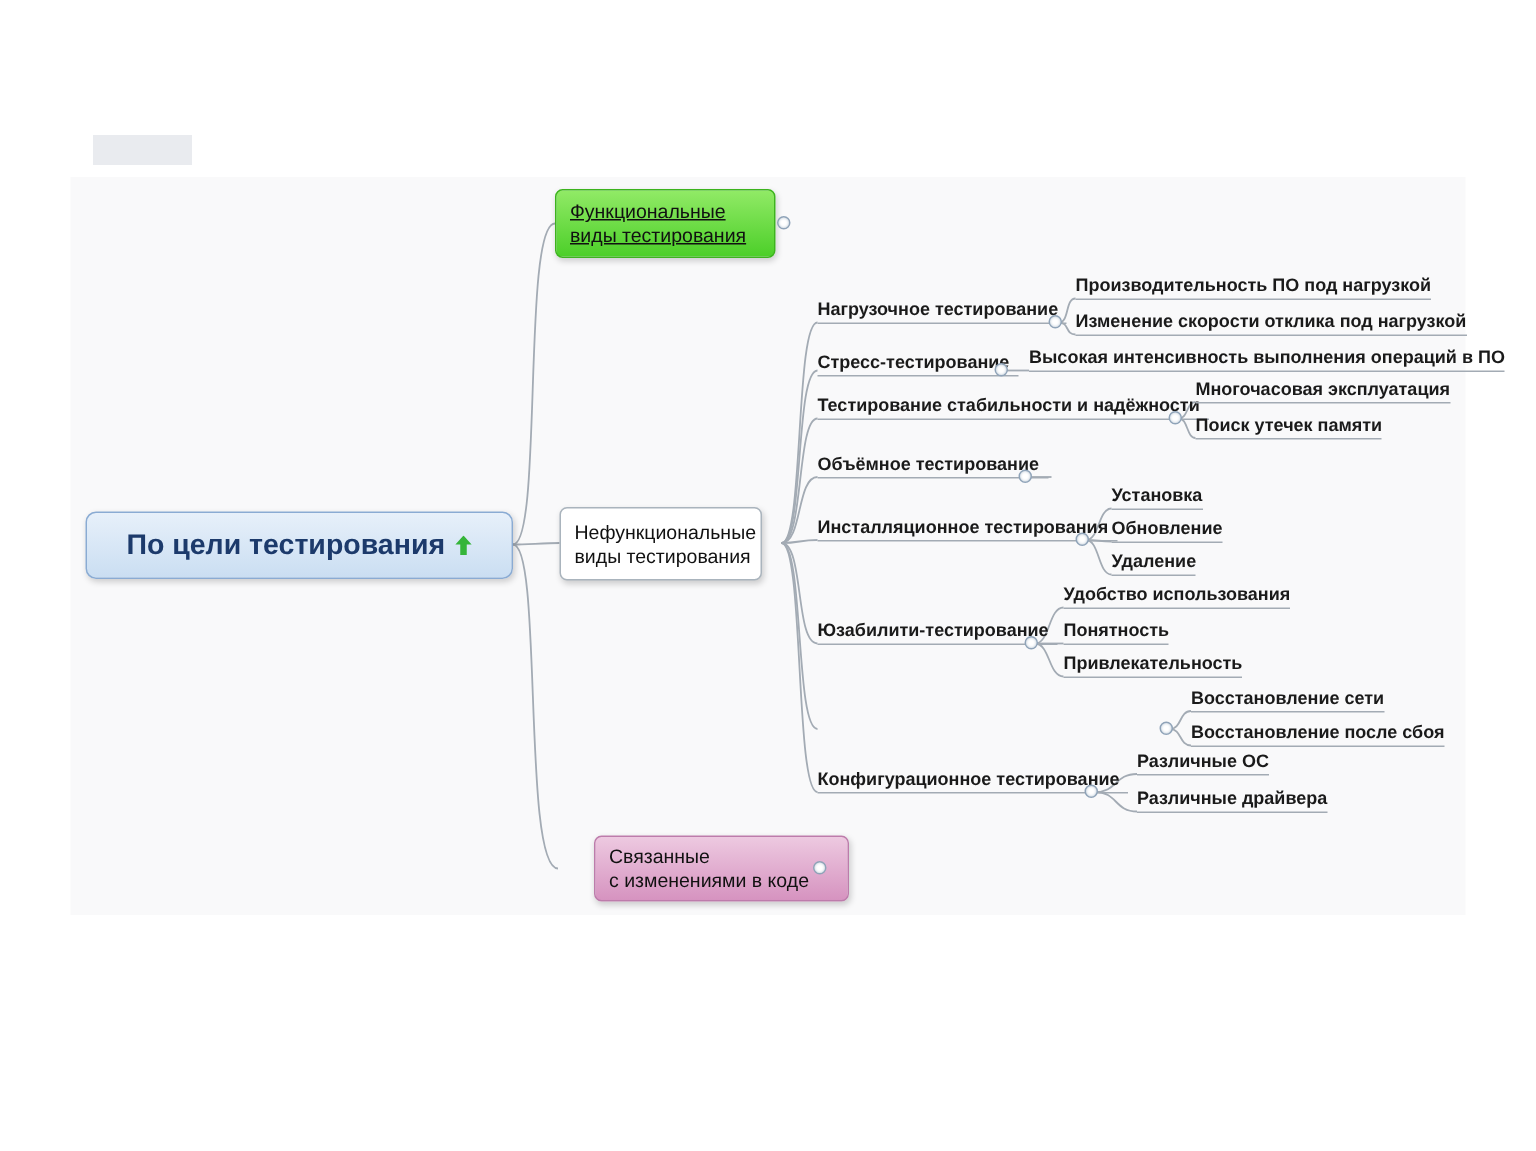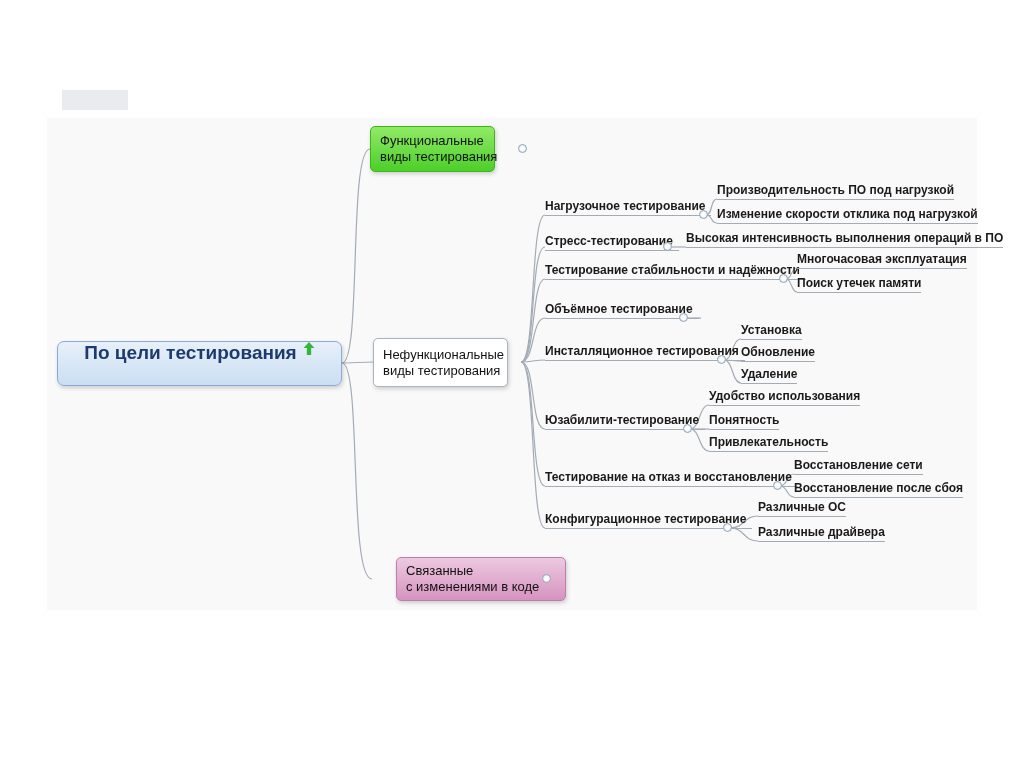--- a/index.html
+++ b/index.html
@@ -26,40 +26,41 @@
     fill: none;
     stroke: var(--connector, #a3abb4);
     stroke-width: 1.2;
   }
   .root-box {
     position: absolute; left: 57px; top: 341px;
     width: 285px; height: 45px; box-sizing: border-box;
     border-radius: 7px;
     background: linear-gradient(180deg, var(--root-fill-top, #e7f0fa), var(--root-fill-bottom, #cadef2));
     border: 1px solid var(--root-border, #8aabd3);
-    display: flex; align-items: flex-start; justify-content: center; gap: 6px;
+    display: flex; align-items: center; justify-content: center; gap: 6px;
     font-size: 19px; font-weight: bold;
     color: var(--root-text, #1c3a6b);
     box-shadow: 1px 2px 4px rgba(0,0,0,0.18);
     white-space: nowrap;
   }
   .arrow-up { fill: var(--arrow-green, #35b53a); }
   .box {
     position: absolute; box-sizing: border-box;
     border-radius: 5px; padding: 5px 9px;
     font-size: 13px; line-height: 16px; color: #111;
     display: flex; flex-direction: column; justify-content: center;
     box-shadow: 1px 2px 4px rgba(0,0,0,0.18);
     white-space: nowrap;
   }
   .box span { display: block; }
   .box.functional {
-    left: 370px; top: 126px; width: 125px; height: 46px;
+    left: 370px; top: 126px; width: 147px; height: 46px;
     background: linear-gradient(180deg, var(--functional-fill-top, #91ea66), var(--functional-fill-bottom, #4ccf29));
     border: 1px solid var(--functional-border, #3db31e);
+    text-decoration: underline;
   }
   .box.nonfunctional {
     left: 373px; top: 338px; width: 135px; height: 49px;
     background: var(--nonfunctional-fill, #ffffff);
     border: 1px solid var(--nonfunctional-border, #aab4bd);
   }
   .box.changes {
     left: 372px; top: 557px; width: 170px; height: 44px;
     background: linear-gradient(180deg, var(--changes-fill-top, #edc9e0), var(--changes-fill-bottom, #d693c0));
     border: 1px solid var(--changes-border, #bd7cab);
@@ -149,21 +150,20 @@
     <span>Связанные</span>
     <span>с изменениями в коде</span>
   </div>
 
   <div class="topic parent" style="left:545px;top:199px">Нагрузочное тестирование</div>
   <div class="topic parent" style="left:545px;top:234px">Стресс-тестирование</div>
   <div class="topic parent" style="left:545px;top:263px">Тестирование стабильности и надёжности</div>
   <div class="topic parent" style="left:545px;top:302px">Объёмное тестирование</div>
   <div class="topic parent" style="left:545px;top:344px">Инсталляционное тестирования</div>
   <div class="topic parent" style="left:545px;top:413px">Юзабилити-тестирование</div>
-  <div class="topic parent" style="left:545px;top:470px">Тестирование на отказ и восстановление</div>
   <div class="topic parent" style="left:545px;top:512px">Конфигурационное тестирование</div>
 
   <div class="topic" style="left:717px;top:183px">Производительность ПО под нагрузкой</div>
   <div class="topic" style="left:717px;top:207px">Изменение скорости отклика под нагрузкой</div>
   <div class="topic" style="left:686px;top:231px">Высокая интенсивность выполнения операций в ПО</div>
   <div class="topic" style="left:797px;top:252px">Многочасовая эксплуатация</div>
   <div class="topic" style="left:797px;top:276px">Поиск утечек памяти</div>
   <div class="topic" style="left:741px;top:323px">Установка</div>
   <div class="topic" style="left:741px;top:345px">Обновление</div>
   <div class="topic" style="left:741px;top:367px">Удаление</div>

